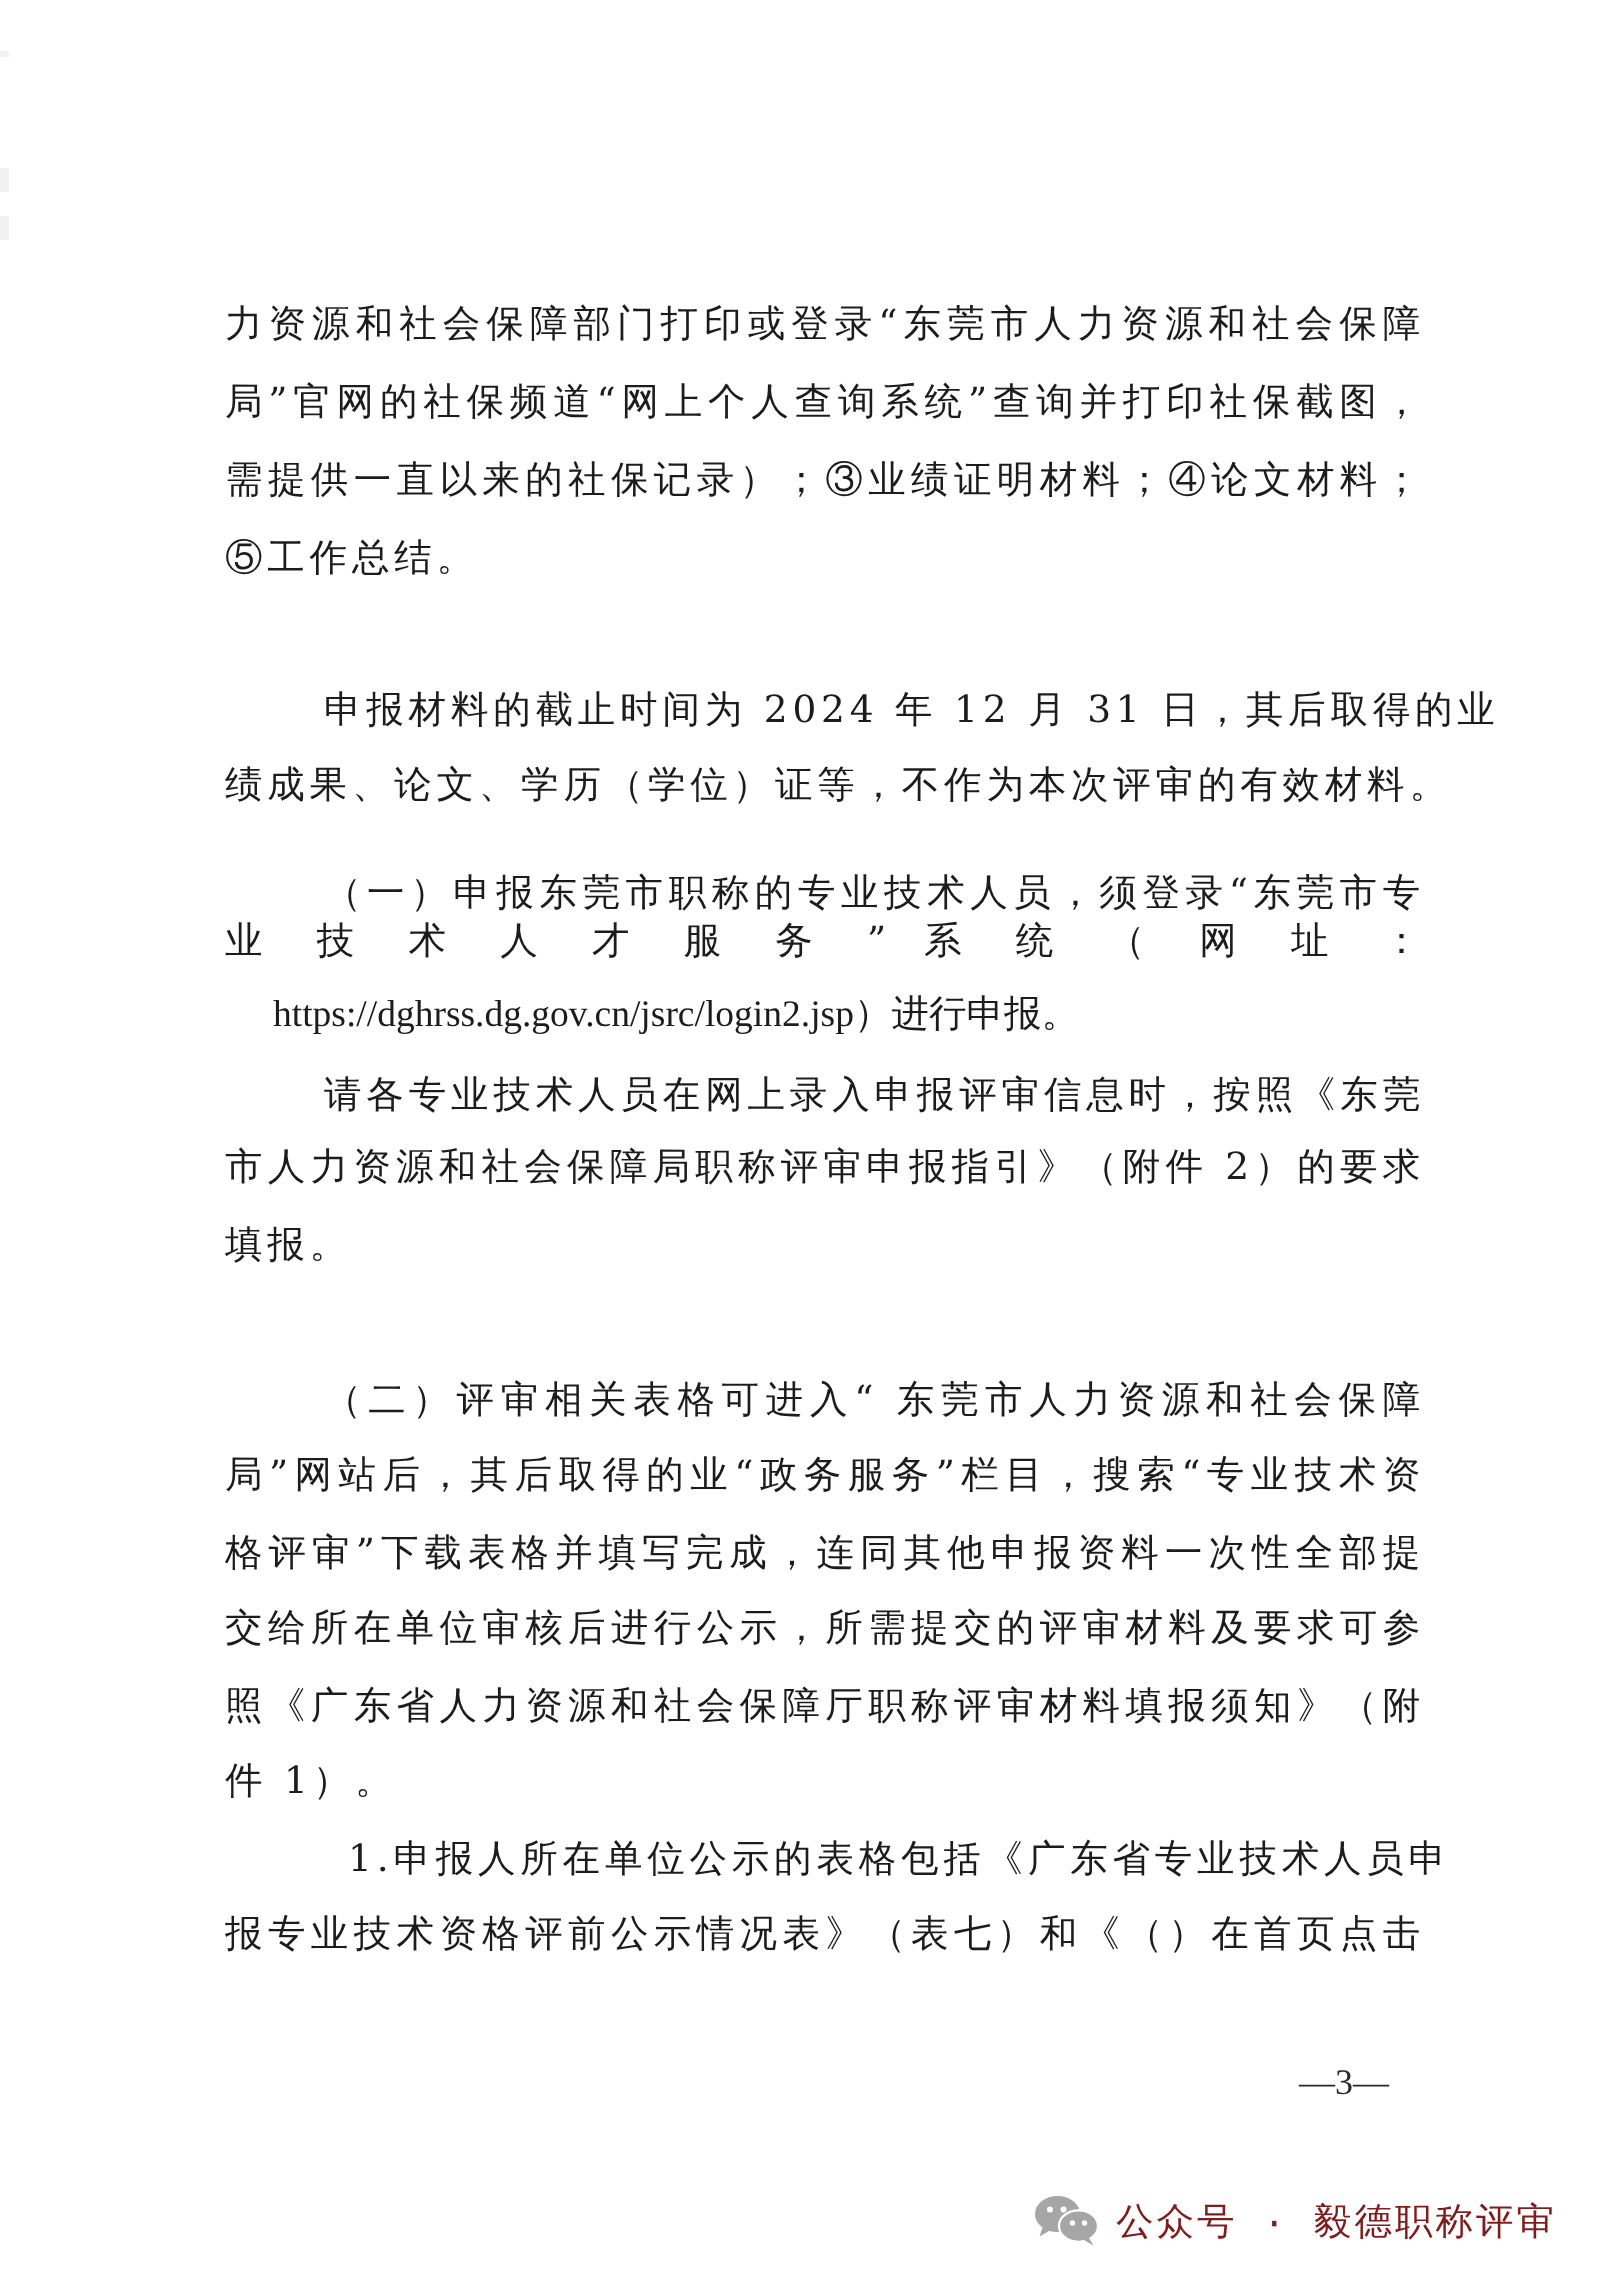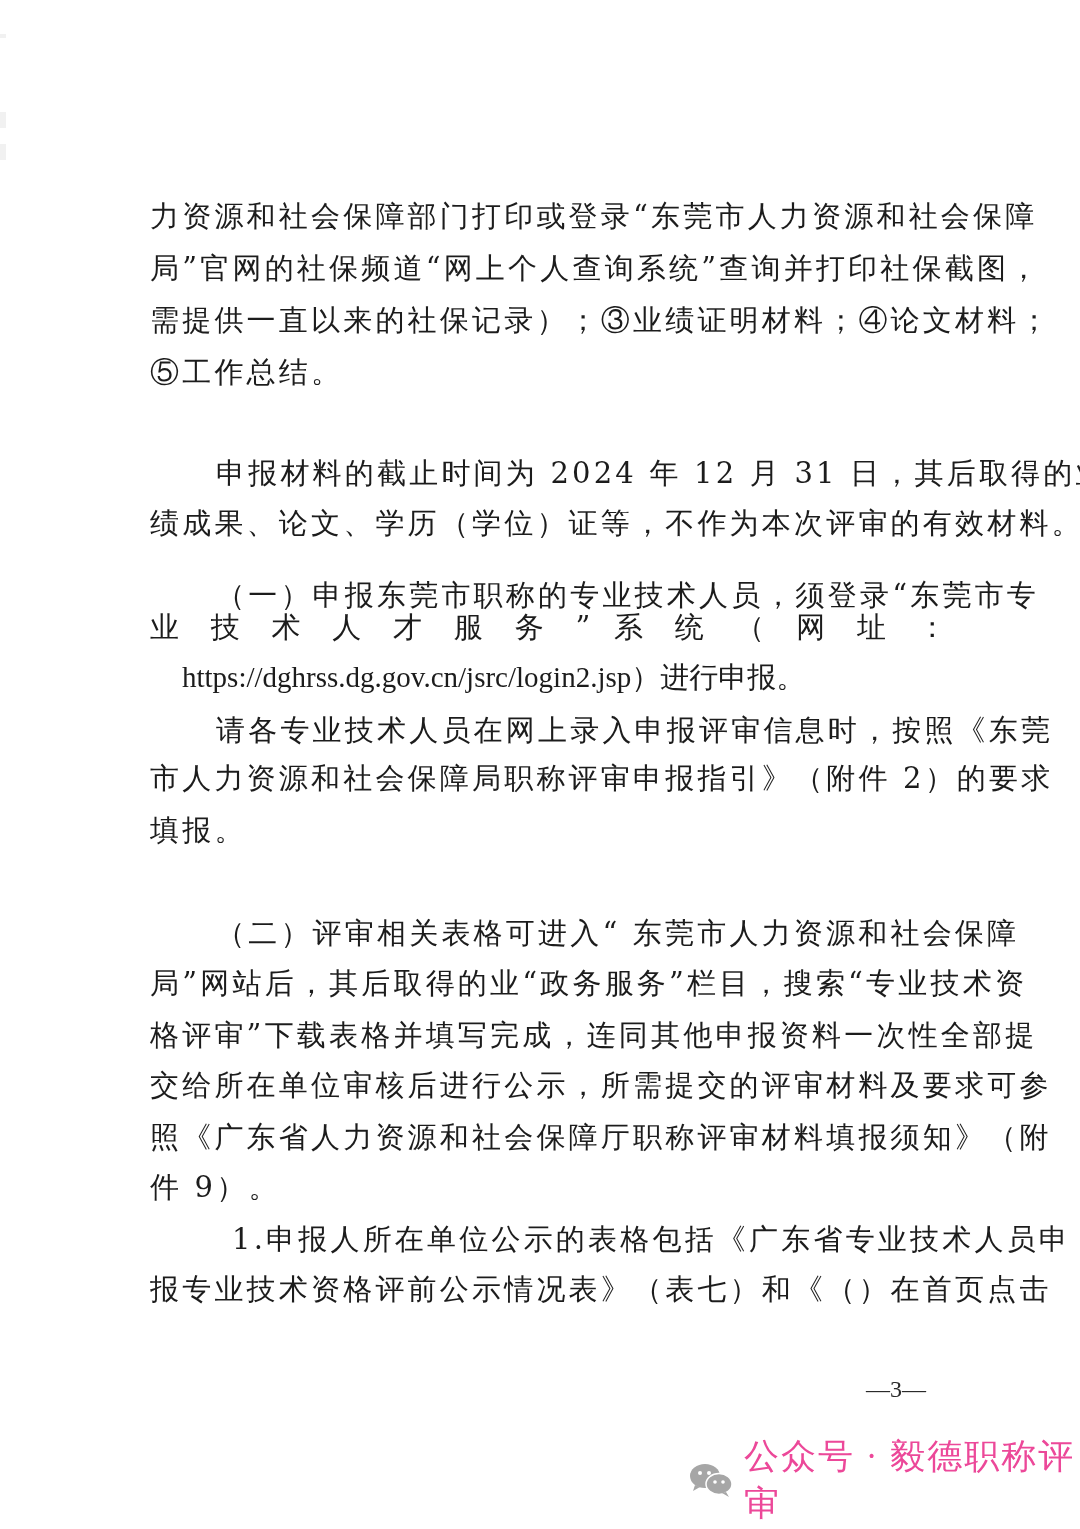--- a/index.html
+++ b/index.html
@@ -20,21 +20,21 @@
     left: 0; top: 0;
     width: 1080px;
     height: 1529px;
     background: #ffffff;
   }
   .line {
     position: absolute;
     left: 150px;
     width: 800px;
     height: 40px;
-    font-size: 29px;
+    font-size: 25px;
     line-height: 40px;
     white-space: nowrap;
     color: #1c1c1c;
     letter-spacing: 3.2px;
   }
   .line.justify {
     text-align: justify;
     text-align-last: justify;
   }
   .line.indent { left: 216px; width: 734px; }
@@ -59,23 +59,23 @@
     display: flex;
     align-items: center;
     gap: 10px;
   }
   .watermark .wechat-icon {
     width: 46px;
     height: 36px;
     position: relative;
   }
   .watermark .label {
-    font-family: Liberation Serif, serif;
-    font-size: 35px;
-    color: #ec4899;
+    font-family: Liberation Mono, monospace;
+    font-size: 25px;
+    color: #7f1d1d;
     letter-spacing: 2px;
   }
   .edge-mark {
     position: absolute;
     left: 0;
     width: 6px;
     background: #f1f1f1;
   }
 </style>
 </head>
@@ -110,21 +110,21 @@
     <div class="line justify" style="top:758px;">市人力资源和社会保障局职称评审申报指引》（附件 2）的要求</div>
     <div class="line" style="top:810px;">填报。</div>
   </div>
 
   <div>
     <div class="line indent justify" style="top:913px;">（二）评审相关表格可进入“ 东莞市人力资源和社会保障</div>
     <div class="line justify" style="top:963px;">局”网站后，其后取得的业“政务服务”栏目，搜索“专业技术资</div>
     <div class="line justify" style="top:1015px;">格评审”下载表格并填写完成，连同其他申报资料一次性全部提</div>
     <div class="line justify" style="top:1065px;">交给所在单位审核后进行公示，所需提交的评审材料及要求可参</div>
     <div class="line justify" style="top:1117px;">照《广东省人力资源和社会保障厅职称评审材料填报须知》（附</div>
-    <div class="line" style="top:1167px;">件 9）。</div>
+    <div class="line" style="top:1167px;">件 1）。</div>
   </div>
 
   <div>
     <div class="line indent justify" style="top:1219px;margin-left:16px;">1.申报人所在单位公示的表格包括《广东省专业技术人员申</div>
     <div class="line justify" style="top:1269px;">报专业技术资格评前公示情况表》（表七）和《（）在首页点击</div>
   </div>
 
   <div class="page-number">—3—</div>
 
   <div class="watermark">

